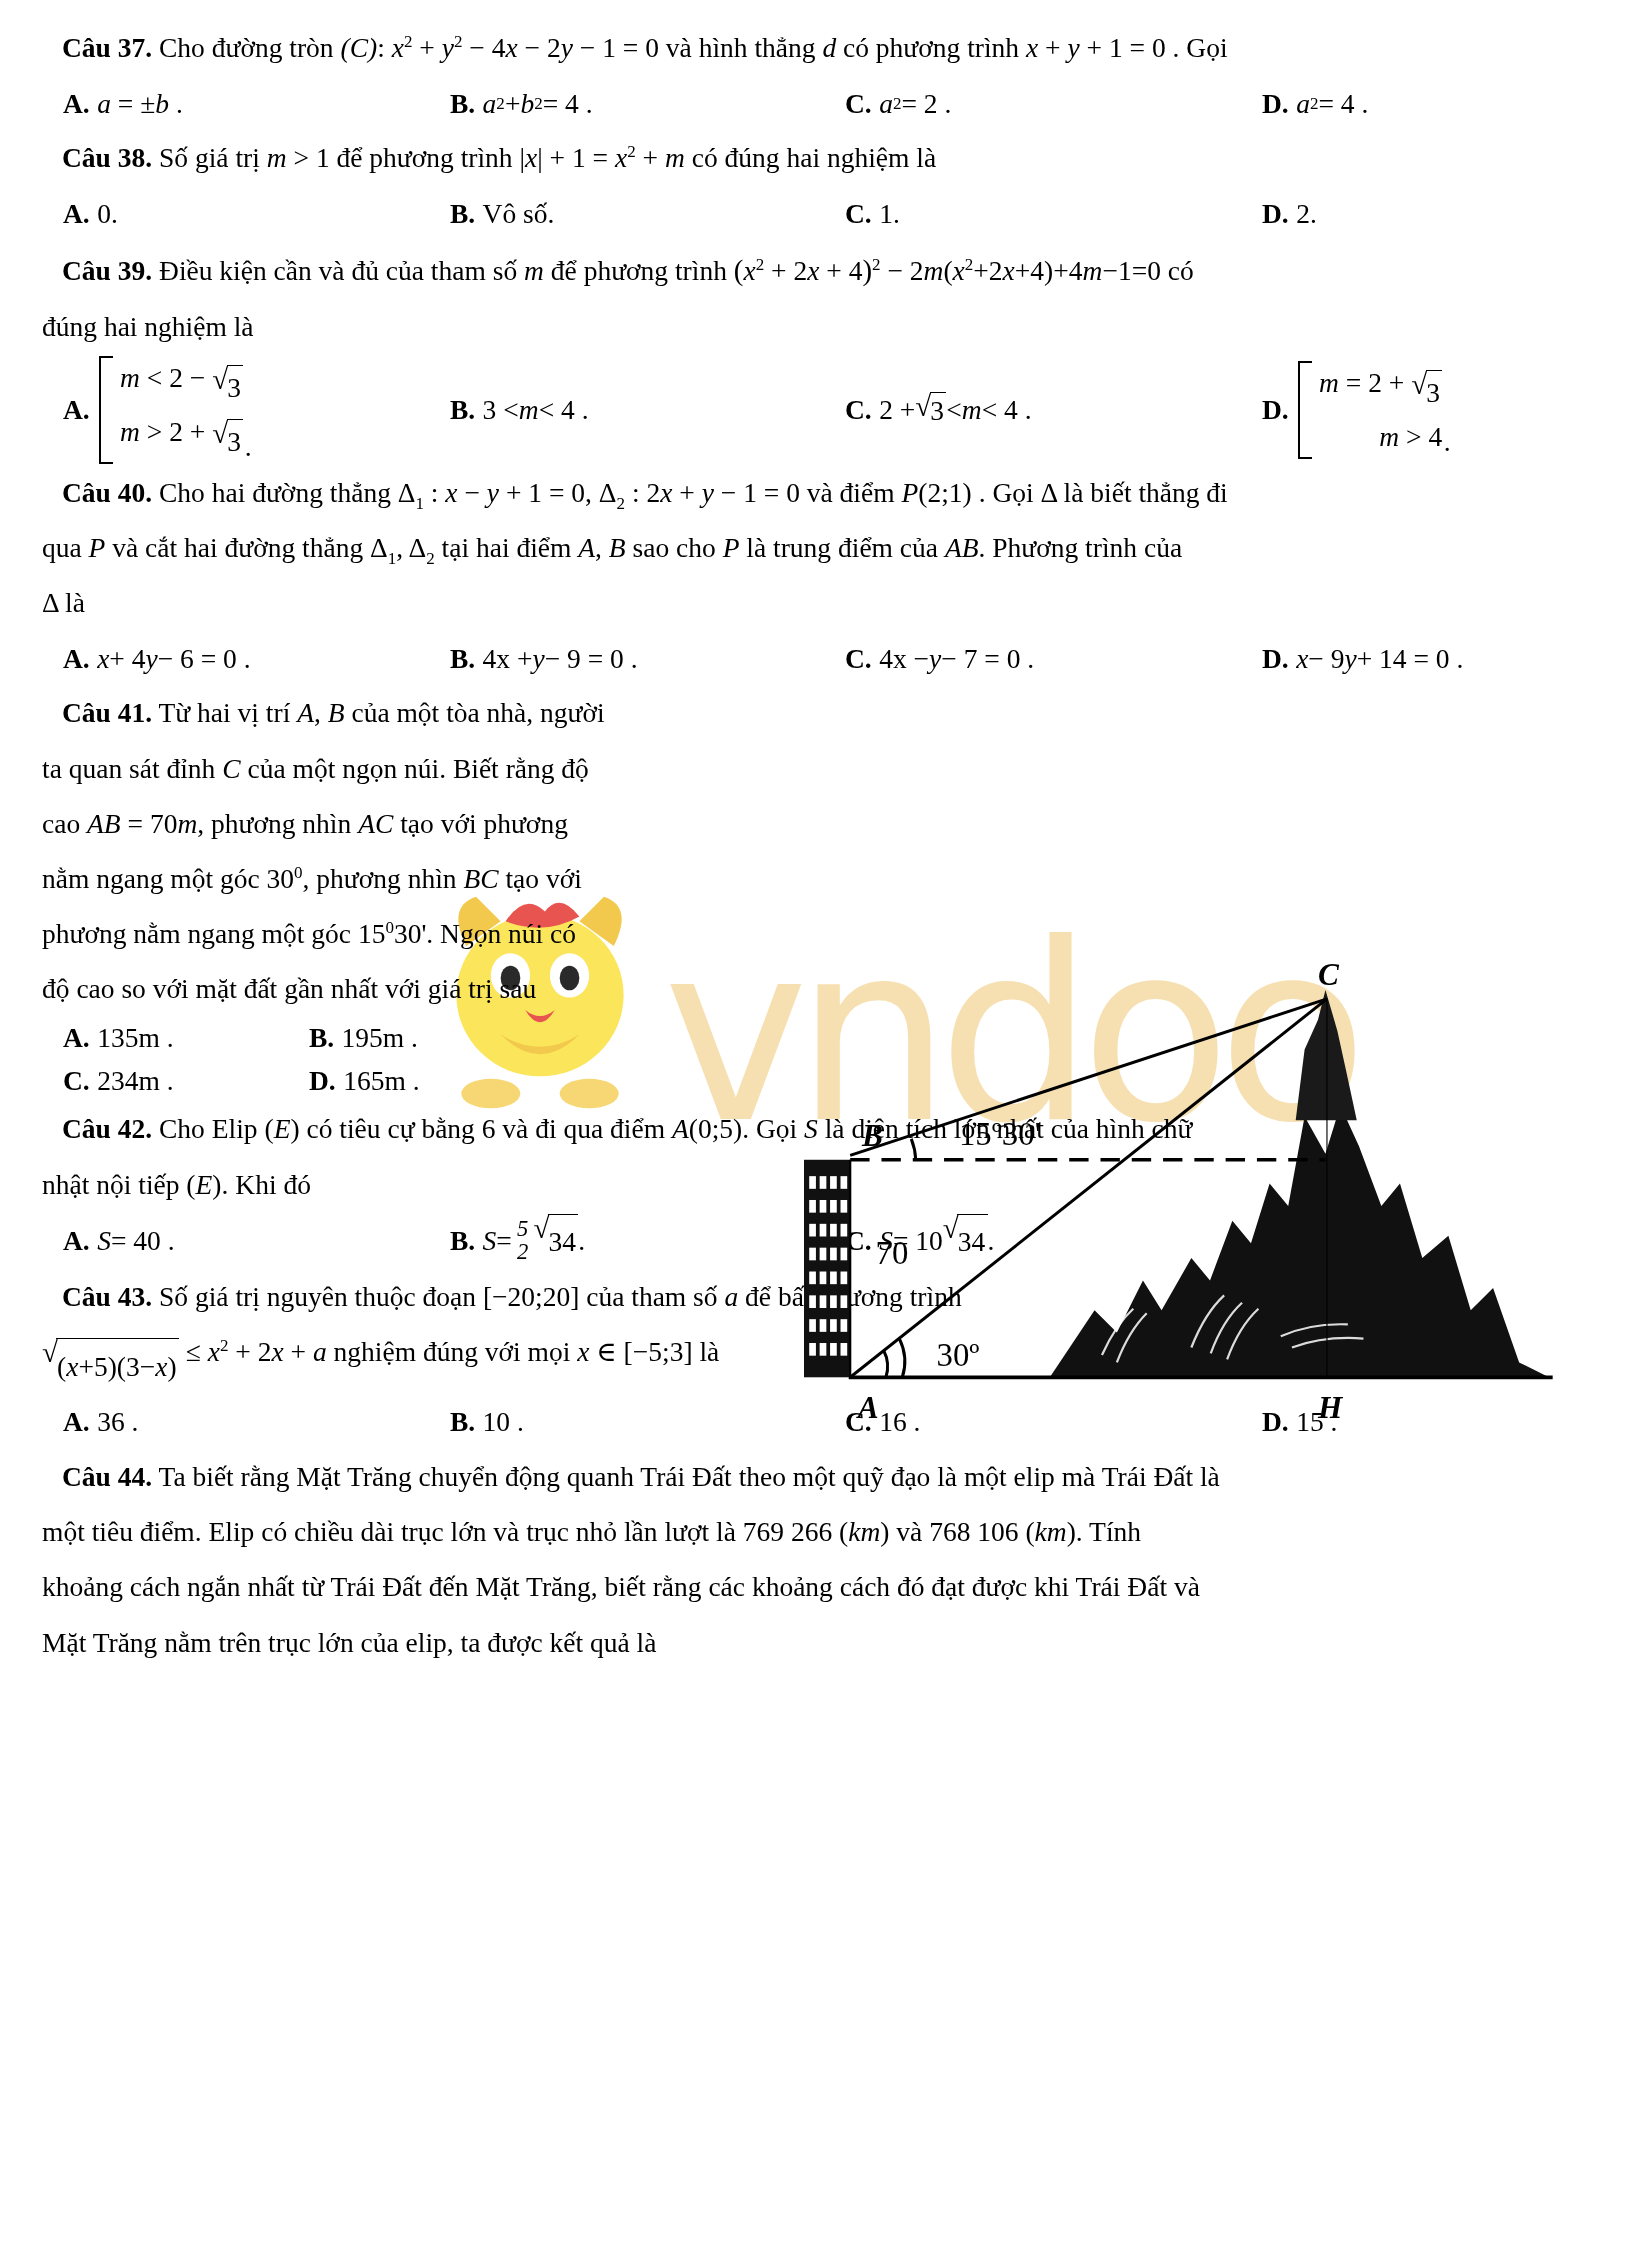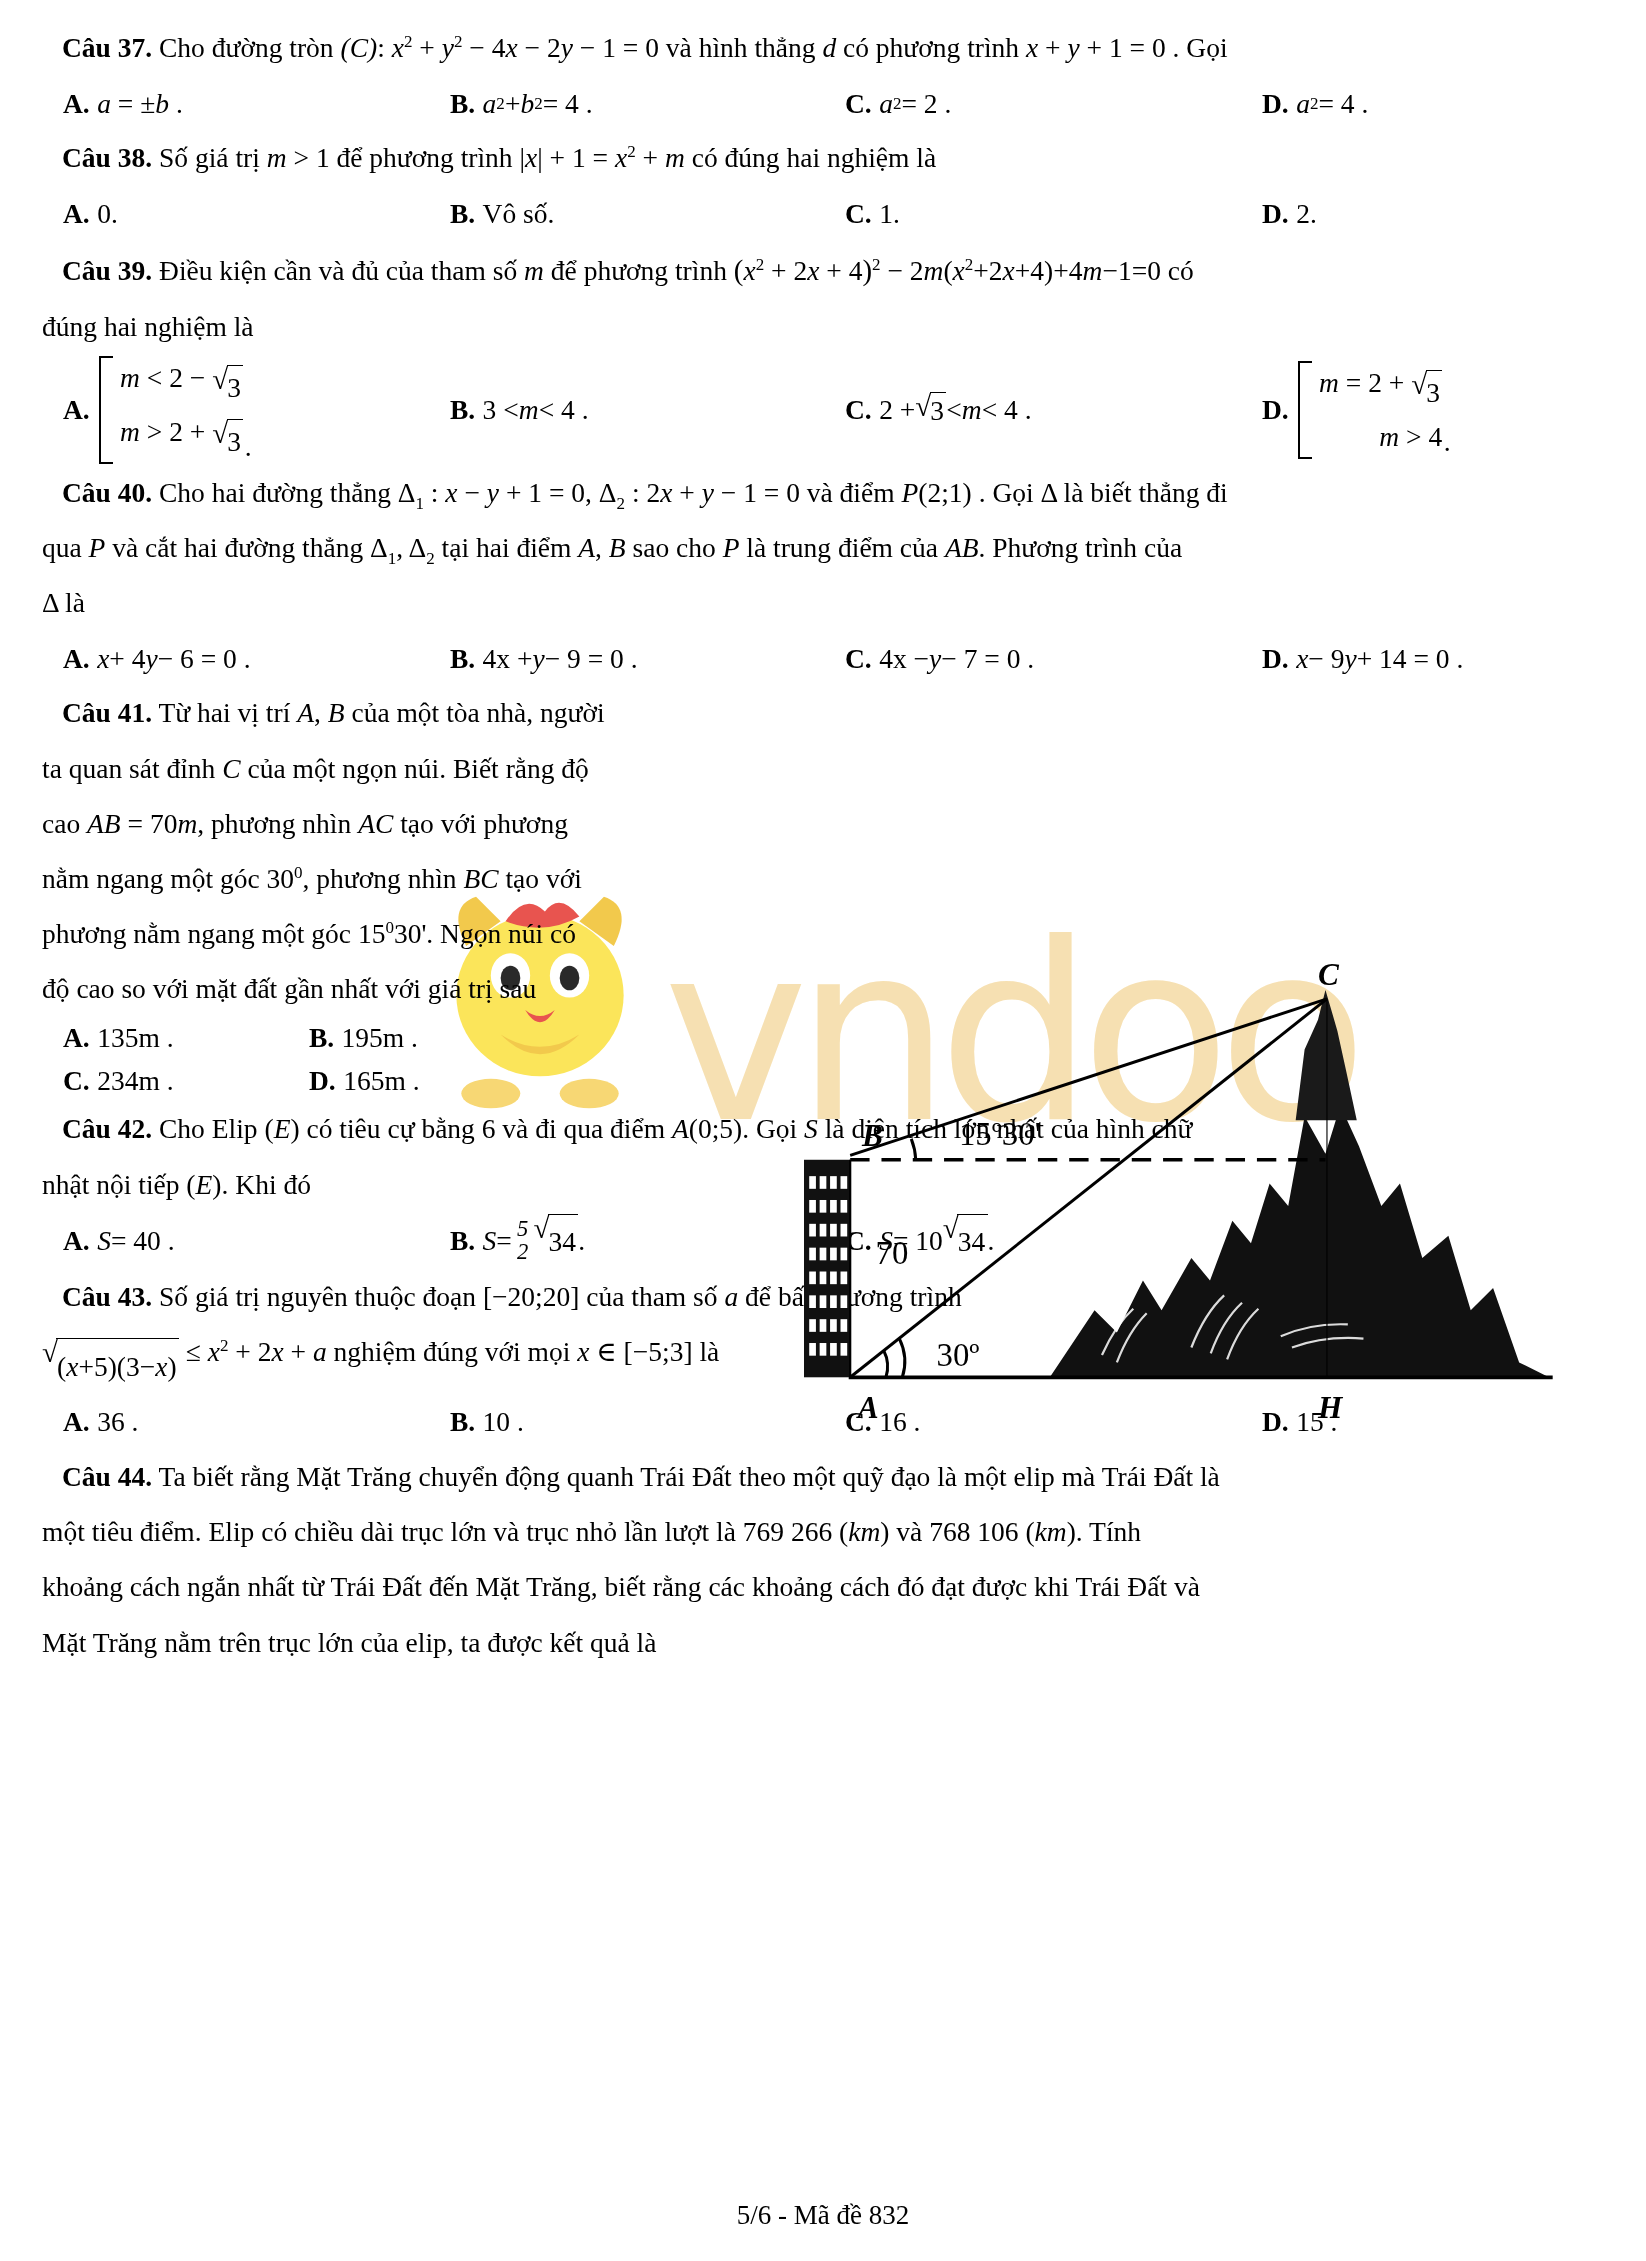--- a/index.html
+++ b/index.html
@@ -533,16 +533,15 @@
     <span>và 768 106</span>
     <span>(<span class="mi">km</span>)</span><span>. Tính</span>
   </div>
   <div class="q">
     <span>khoảng cách ngắn nhất từ Trái Đất đến Mặt Trăng, biết rằng các khoảng cách đó đạt được khi Trái Đất và</span>
   </div>
   <div class="q">
     <span>Mặt Trăng nằm trên trục lớn của elip, ta được kết quả là</span>
   </div>
 
-  <div class="footer">5/6 - Mã đề 832</div>
 
 </div>
 
 
 </body></html>

